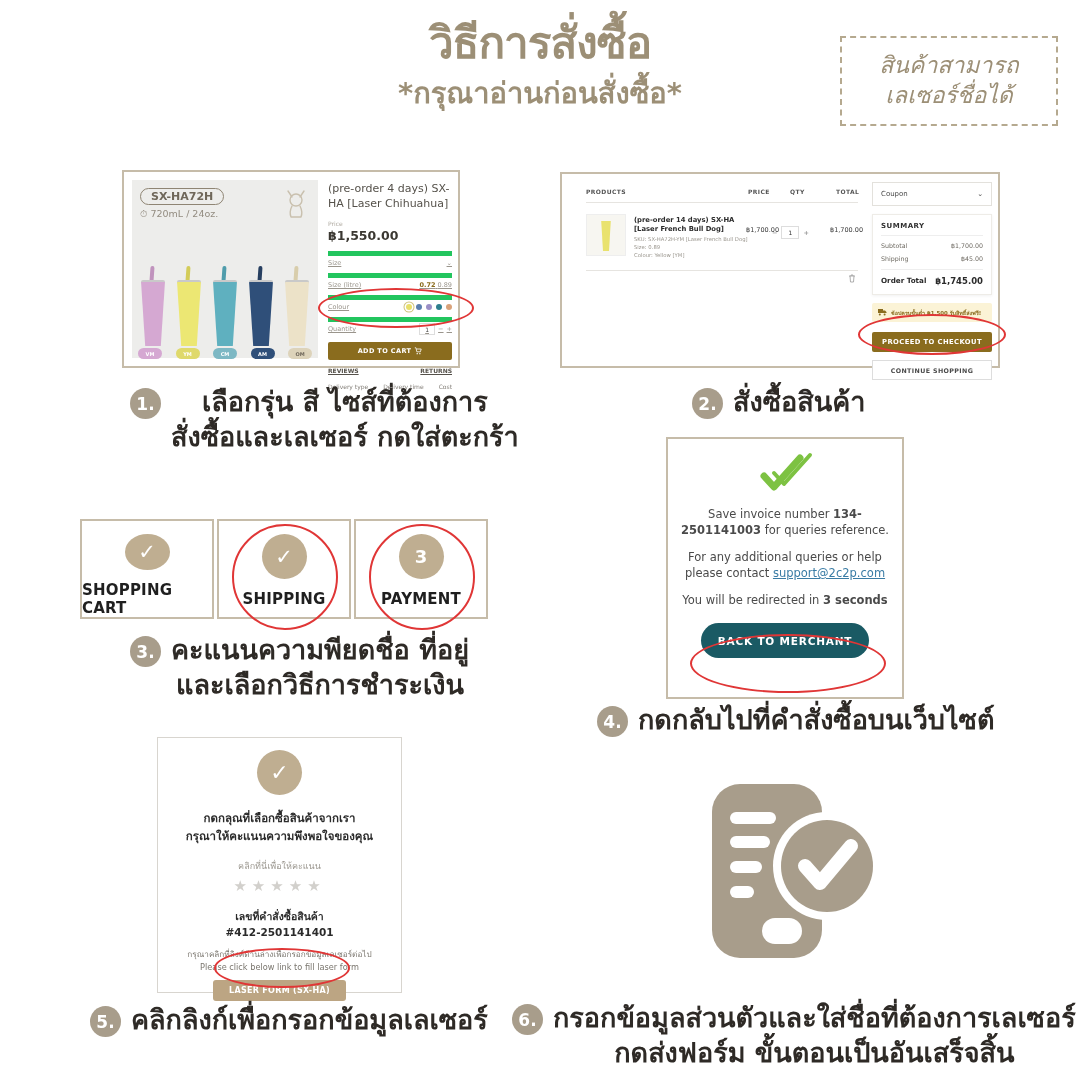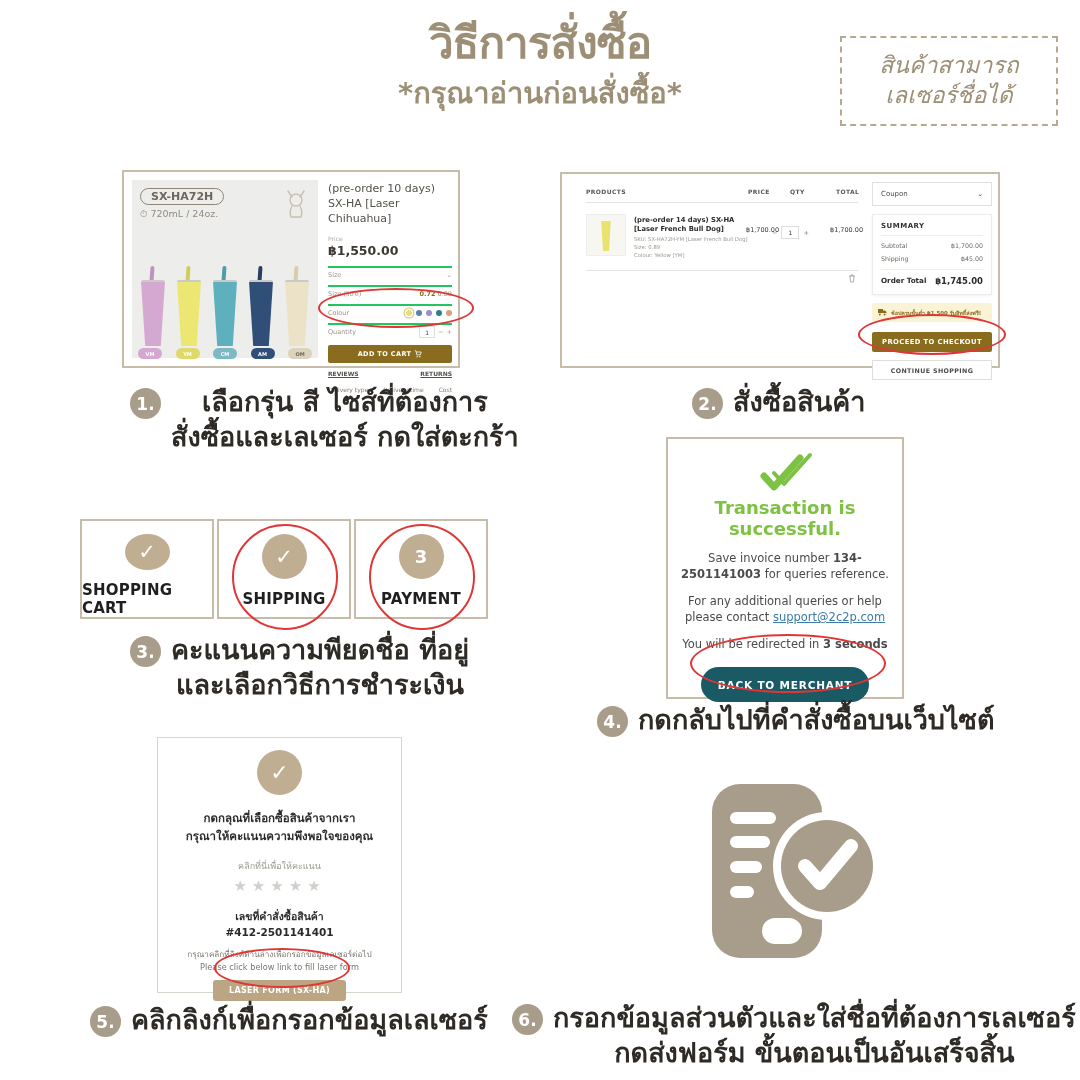--- a/index.html
+++ b/index.html
@@ -39,22 +39,22 @@
              clip-path:polygon(4% 0,96% 0,80% 100%,20% 100%);border-radius:2px;}
   .cup .rim{position:absolute;left:3px;top:12px;width:24px;height:4px;background:#c9c9c9;border-radius:2px;}
   .cup .straw{position:absolute;left:12px;top:-2px;width:3.5px;height:16px;border-radius:2px;transform:rotate(4deg);}
   .s1-pills{position:absolute;left:6px;top:168px;width:174px;display:flex;justify-content:space-between;}
   .pill{width:24px;height:11px;border-radius:6px;font-size:5px;font-weight:700;color:#fff;
         display:flex;align-items:center;justify-content:center;}
   .s1-right{position:absolute;left:204px;top:10px;width:124px;}
   .s1-ptitle{font-size:11px;color:#55514a;line-height:1.35;}
   .s1-pricelabel{font-size:6px;color:#b0aba2;margin-top:8px;}
   .s1-price{font-size:12.5px;font-weight:700;color:#3b3832;margin-top:1px;}
-  .optrow{display:flex;justify-content:space-between;align-items:center;border-top:2px solid #22c55e;
-          height:15px;font-size:6.5px;color:#9a958c;margin-top:2px;}
+  .optrow{display:flex;justify-content:space-between;align-items:center;border-top:5px solid #22c55e;
+          height:15px;font-size:6.5px;color:#9a958c;margin-top:2px;text-decoration:underline;}
   .dots{display:flex;gap:4px;align-items:center;}
   .dot{width:6px;height:6px;border-radius:50%;}
   .dot.sel{box-shadow:0 0 0 1.5px #fff,0 0 0 2.5px #cfc27b;}
   .qtybox{border:1px solid #ddd;width:14px;height:10px;display:flex;align-items:center;justify-content:center;
           font-size:6px;color:#444;}
   .s1-cart-btn{margin-top:5px;height:18px;background:#8a6c1e;border-radius:2px;color:#fff;
                font-size:6.5px;font-weight:700;letter-spacing:.4px;display:flex;align-items:center;justify-content:center;gap:3px;}
   .s1-links{display:flex;justify-content:space-between;margin-top:7px;font-size:6px;font-weight:700;color:#55514a;}
   .s1-links span{text-decoration:underline;}
   .s1-delivery{display:flex;justify-content:space-between;margin-top:9px;font-size:6px;color:#85807a;}
@@ -172,21 +172,21 @@
       </div>
       <div class="s1-pills">
         <span class="pill" style="background:#d5a8d2">VM</span>
         <span class="pill" style="background:#dfd96b">YM</span>
         <span class="pill" style="background:#7db8c4">CM</span>
         <span class="pill" style="background:#2f4f79">AM</span>
         <span class="pill" style="background:#ddd3ba;color:#6f675a">OM</span>
       </div>
     </div>
     <div class="s1-right">
-      <div class="s1-ptitle">(pre-order 10 days) SX-HA [Laser Chihuahua]</div>
+      <div class="s1-ptitle">(pre-order 4 days) SX-HA [Laser Chihuahua]</div>
       <div class="s1-pricelabel">Price</div>
       <div class="s1-price">฿1,550.00</div>
       <div class="optrow" style="margin-top:8px">
         <span>Size</span>
         <span>⌄</span>
       </div>
       <div class="optrow">
         <span>Size (litre)</span>
         <span><b style="color:#8a6c1e">0.72</b>
               <span>0.89</span></span>
@@ -324,21 +324,20 @@
     <span class="numc">3.</span>
     <span class="lines"><span>คะแนนความพียดชื่อ ที่อยู่</span><br>
     <span>และเลือกวิธีการชำระเงิน</span></span>
   </div>
 
   <div class="abs shot s4">
     <svg width="62" height="42" viewBox="0 0 62 42">
       <path d="M20 24 L30 35 L56 6" fill="none" stroke="#7dc242" stroke-width="4" stroke-linecap="round" stroke-linejoin="round"></path>
       <path d="M10 27 L20 38 L46 9" fill="none" stroke="#7dc242" stroke-width="7" stroke-linecap="round" stroke-linejoin="round"></path>
     </svg>
-    <div class="s4-title">Transaction is successful.</div>
     <div class="s4-body">
       <span>Save invoice number </span><b>134-2501141003</b><span> for queries reference.</span>
     </div>
     <div class="s4-body">
       <span>For any additional queries or help please contact </span><span class="s4-link">support@2c2p.com</span>
     </div>
     <div class="s4-body">
       <span>You will be redirected in </span><b>3 seconds</b>
     </div>
     <div class="s4-btn">BACK TO MERCHANT</div>

